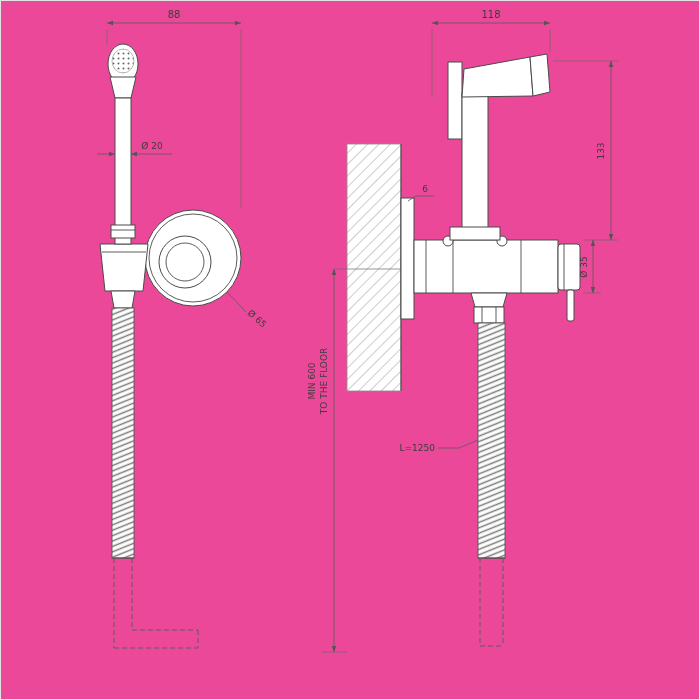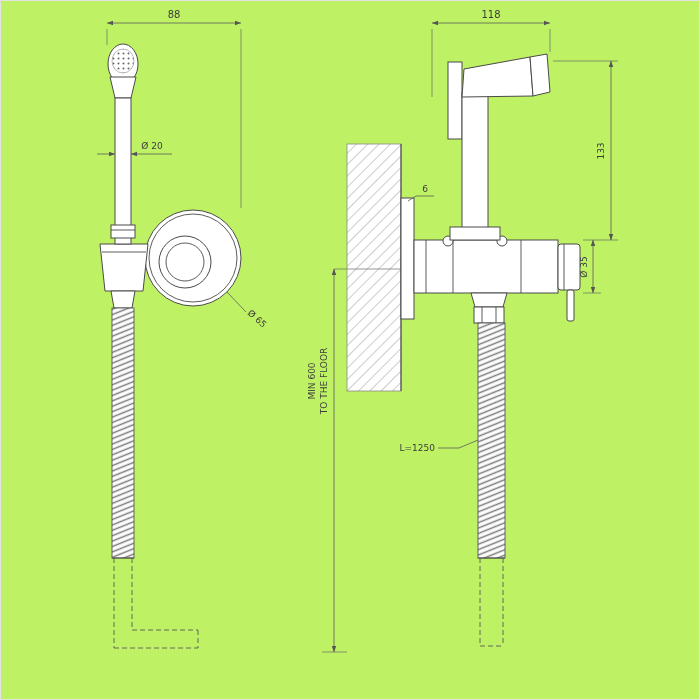--- a/index.html
+++ b/index.html
@@ -1,19 +1,19 @@
 <!DOCTYPE html>
 <html><head>
 <meta charset="utf-8">
 <style>
   html,body{margin:0;padding:0;background:#fff;}
   .canvas{
     position:relative;
     width:700px;height:700px;
-    background:#bef264;
+    background:#ec4899;
     border:1px solid #e3e3e3;
     box-sizing:border-box;
     font-family:"DejaVu Sans", sans-serif;
   }
   svg{display:block;}
   text{
     font-family:"DejaVu Sans", sans-serif;
     fill:#3c3c3c;
     font-size:10px;
   }

